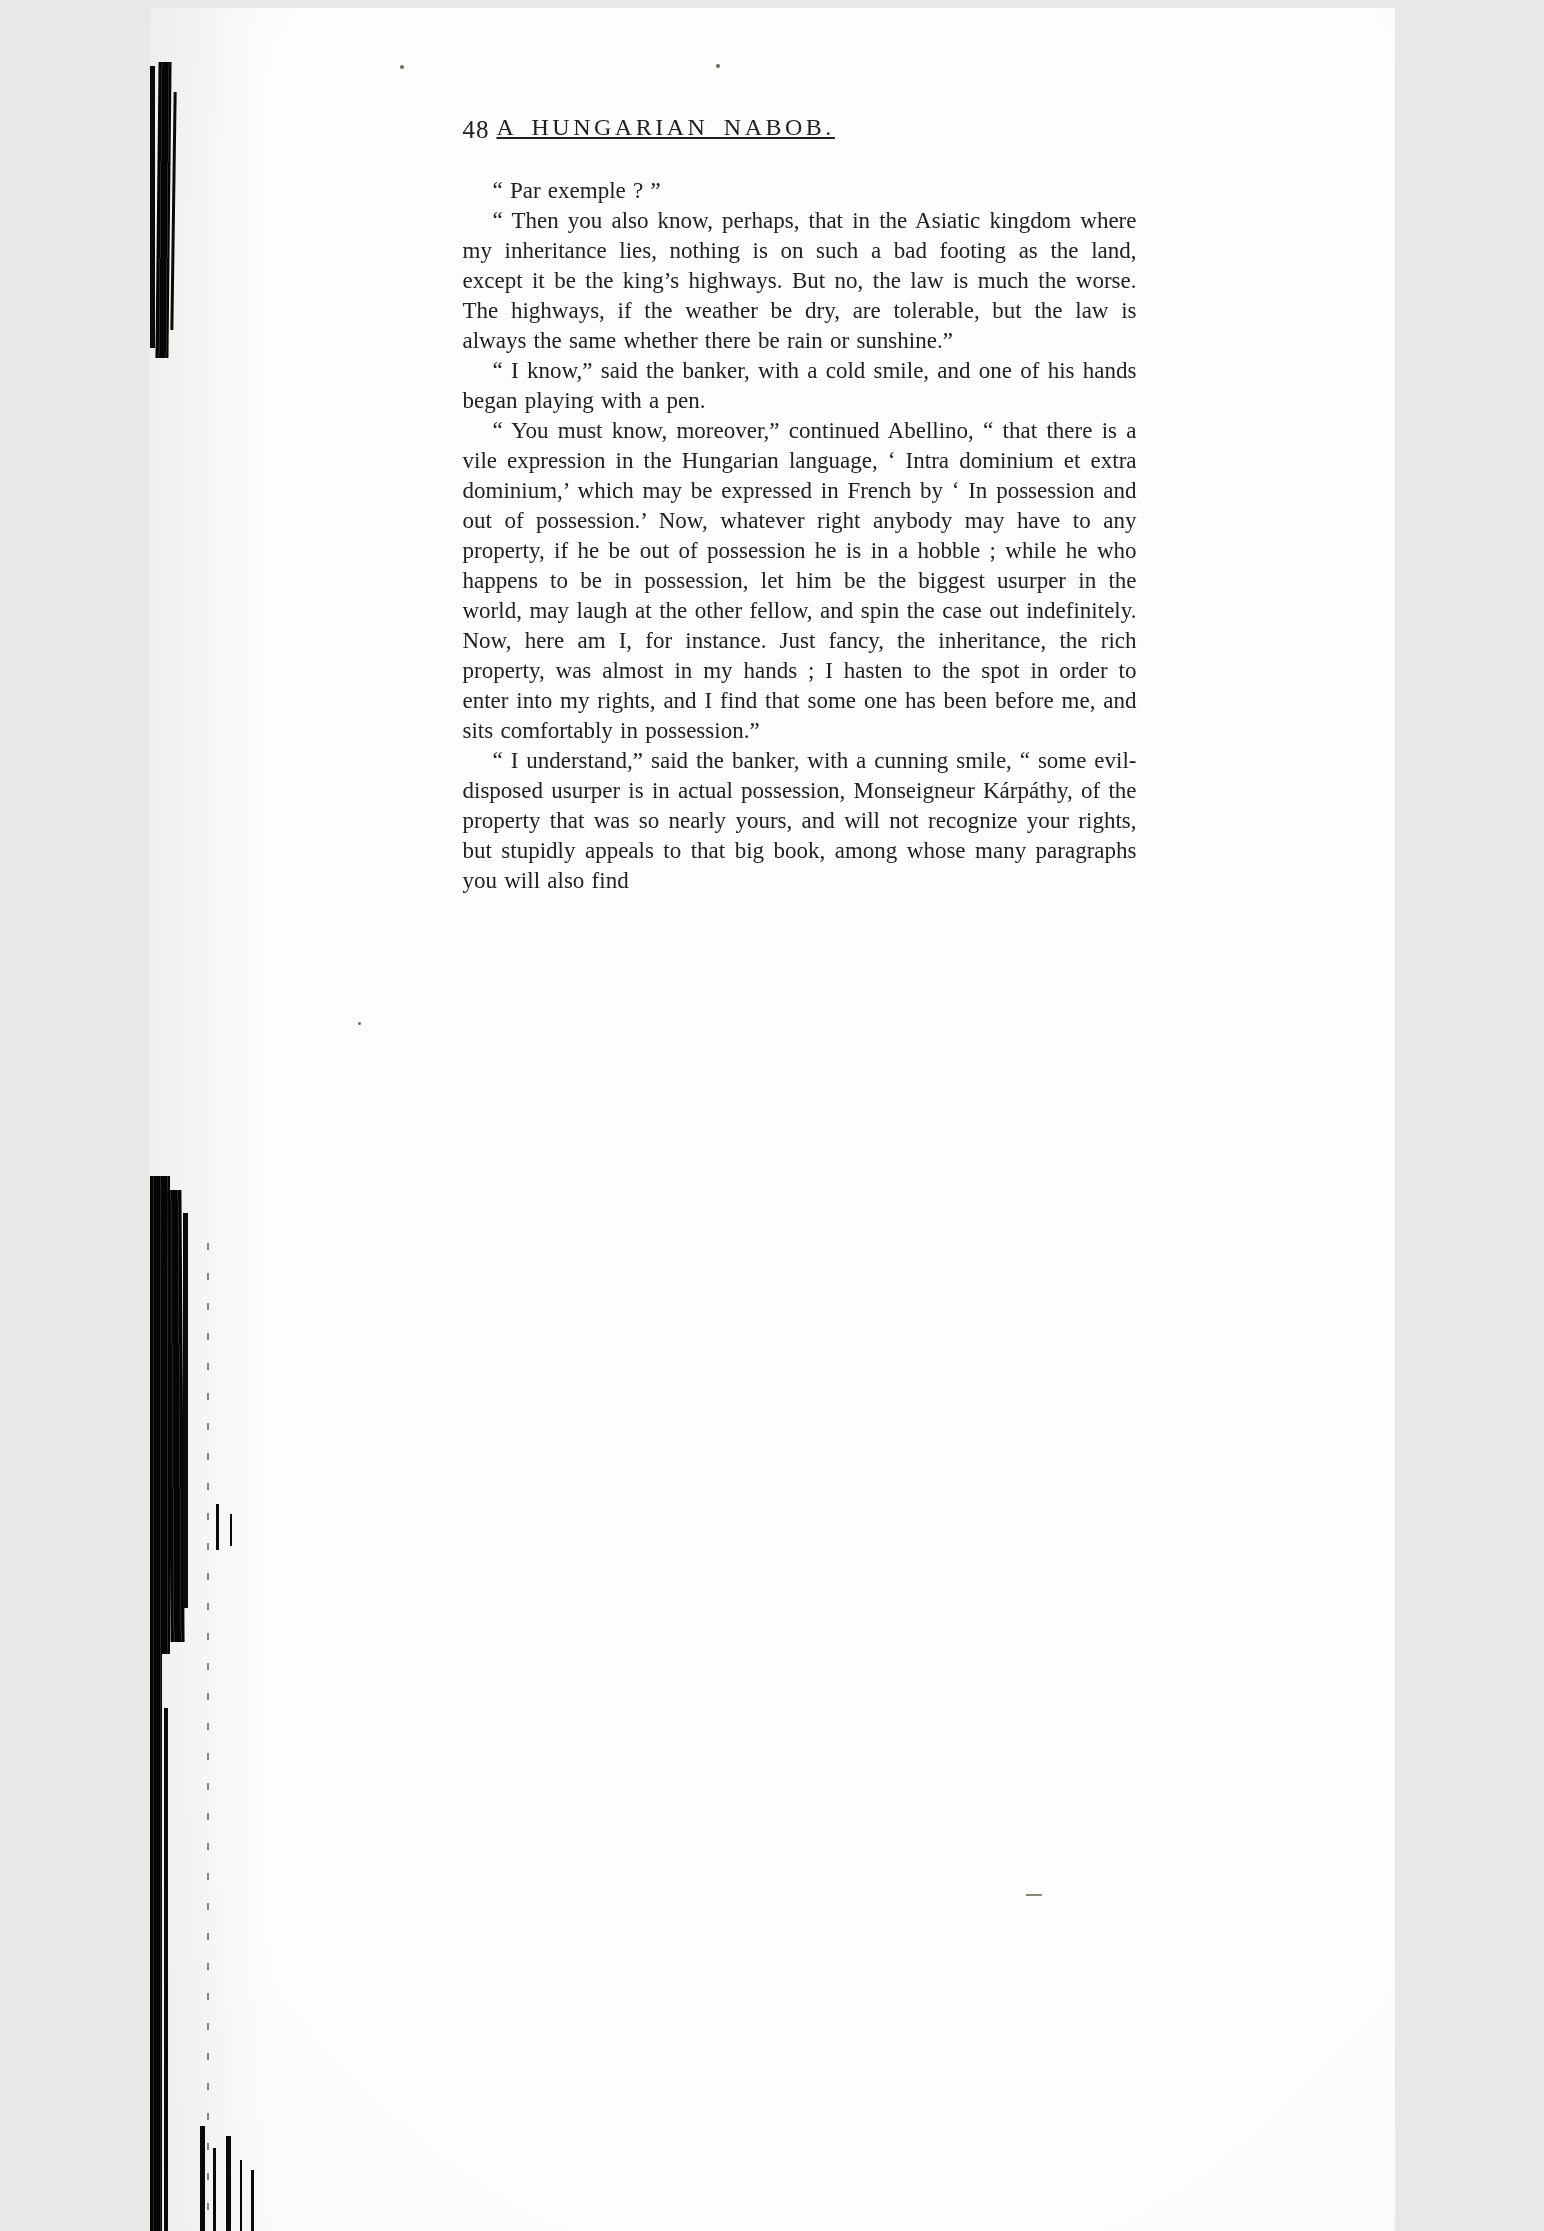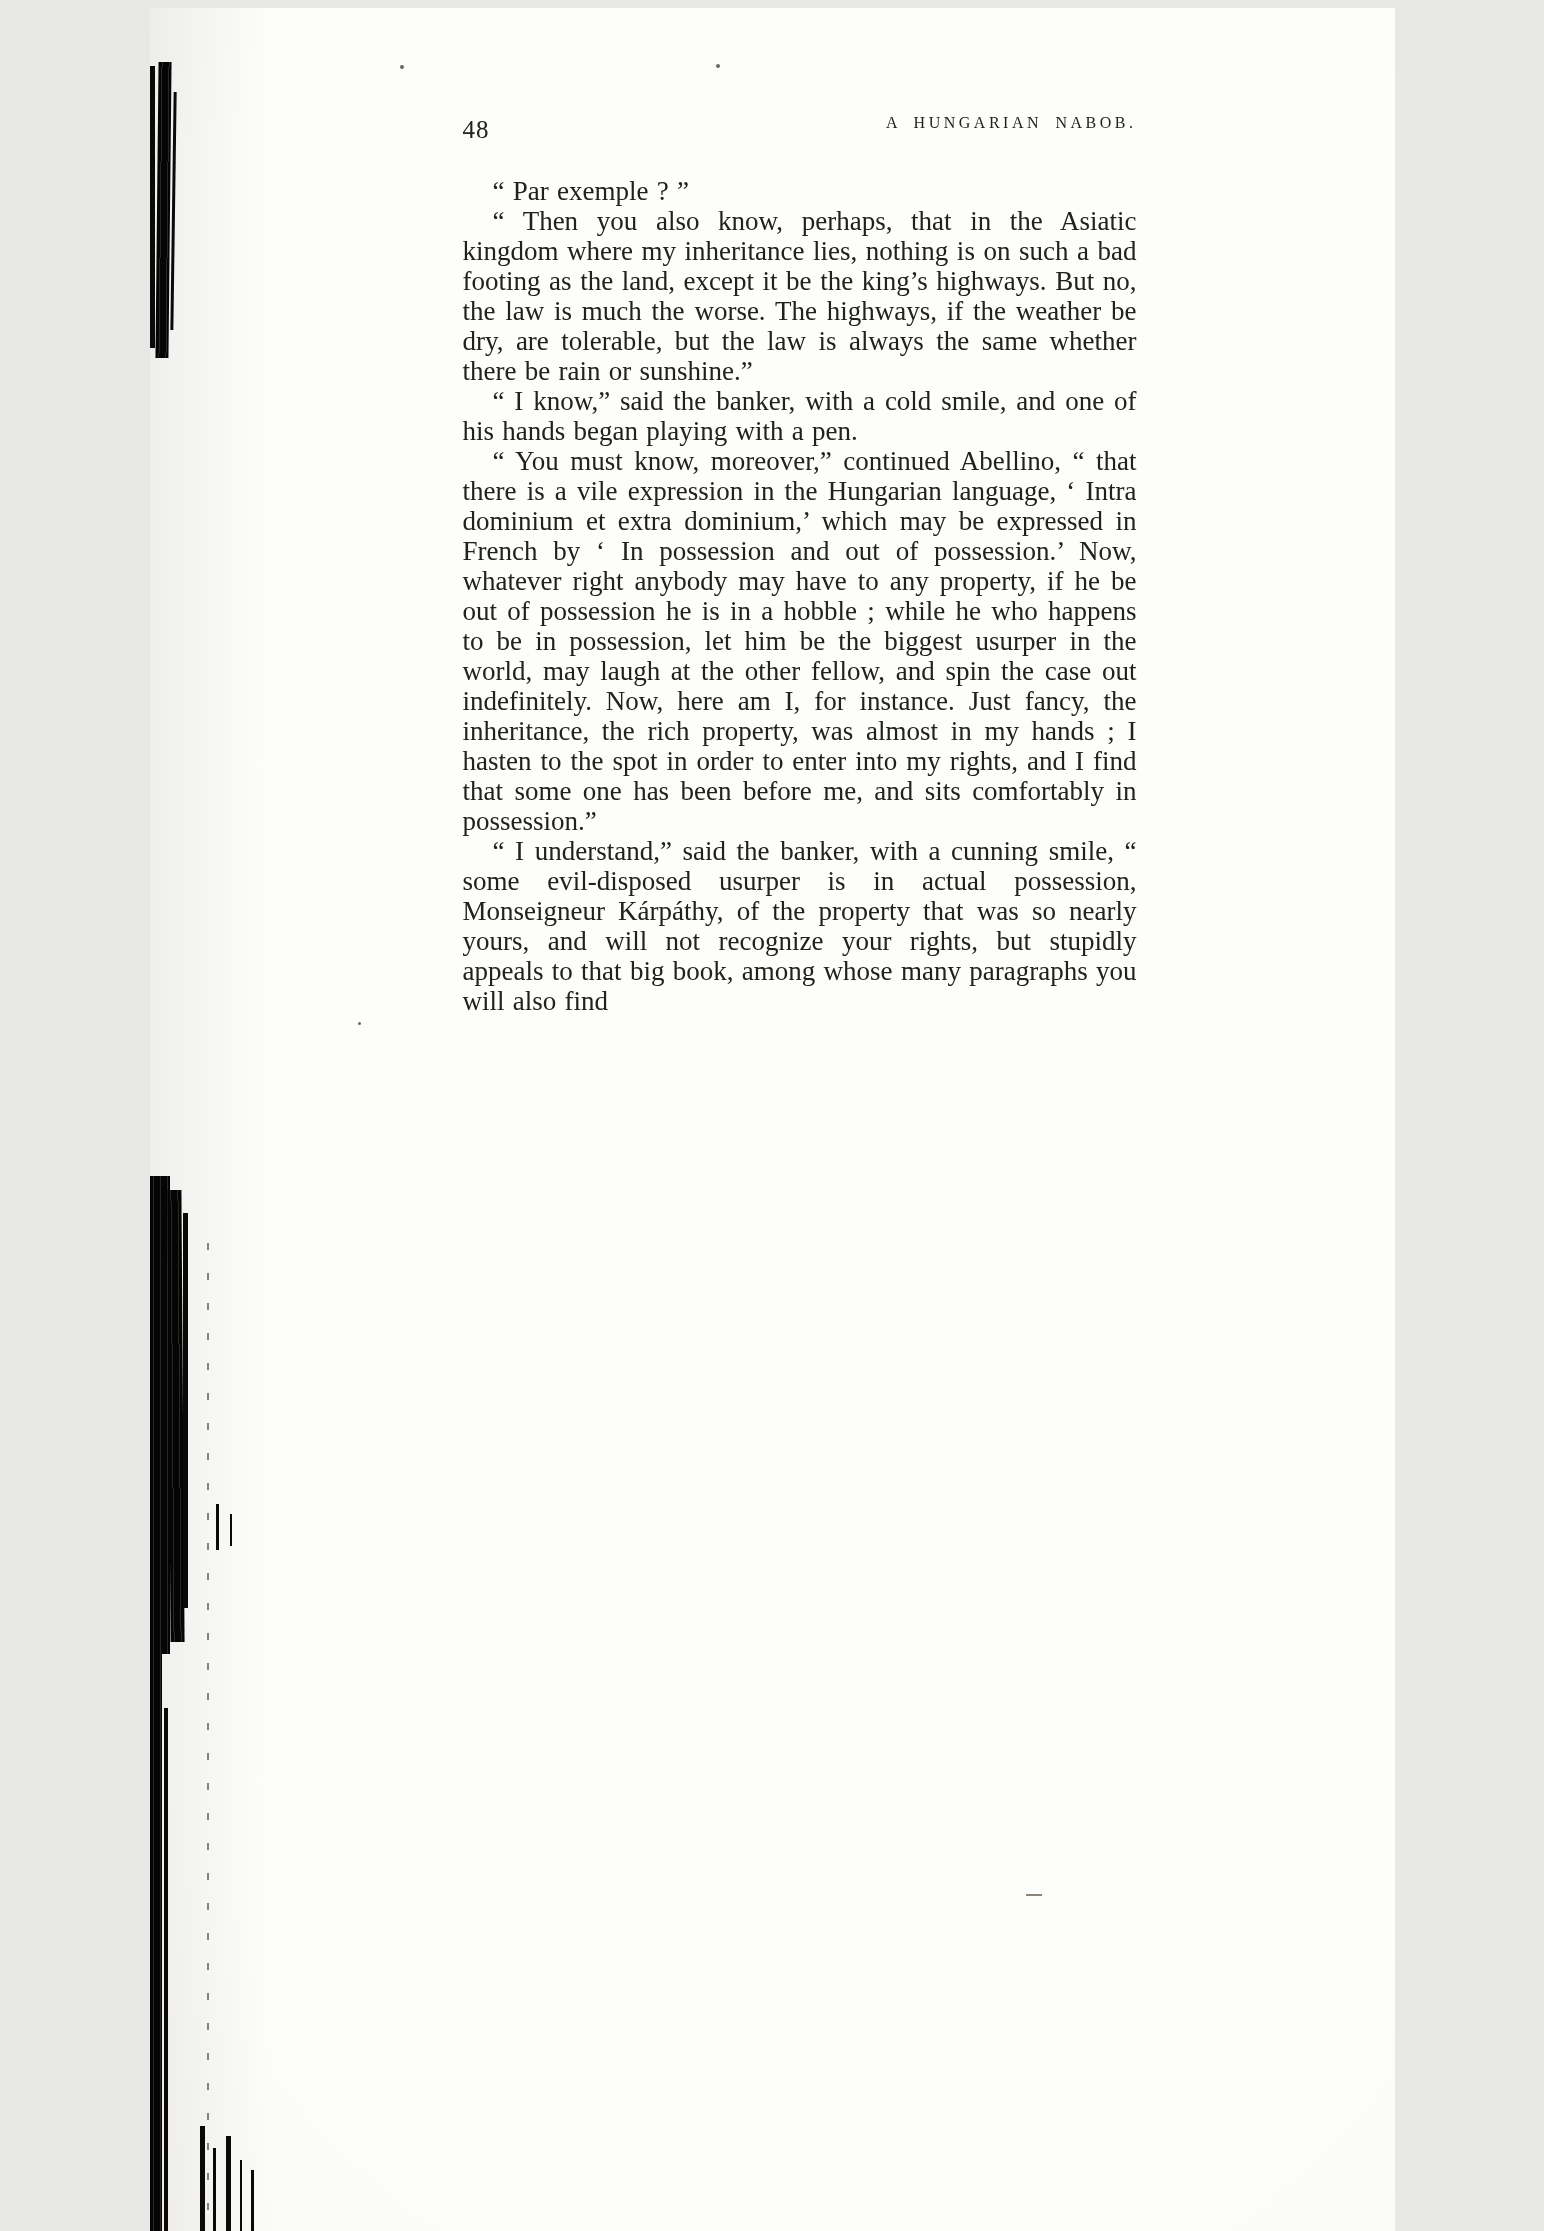--- a/index.html
+++ b/index.html
@@ -22,28 +22,29 @@
   .text-column{
     position:absolute;
     left:313px;top:106px;width:674px;
   }
   .header{position:relative;height:62px;}
   .page-number{
     position:absolute;left:0;top:2px;
     font-size:25px;letter-spacing:1px;
   }
   .running-title{
-    display:block;text-align:right;
-    font-size:16px;letter-spacing:3.5px;
+    display:block;text-align:left;
+    font-size:24px;letter-spacing:3.5px;
     padding-left:34px;
     word-spacing:6px;
+    text-decoration:underline;
   }
   .para{
     margin:0;
-    font-size:27px;
+    font-size:23px;
     line-height:30px;
     text-align:justify;
     text-indent:30px;
     word-spacing:1.5px;
   }
   .para em{font-style:italic;}
   
   .artifact{position:absolute;background:#0b0a09;}
   .streak-tex{
     background:repeating-linear-gradient(90deg,#050505 0 3px,#2a2825 3px 4px,#050505 4px 7px);

